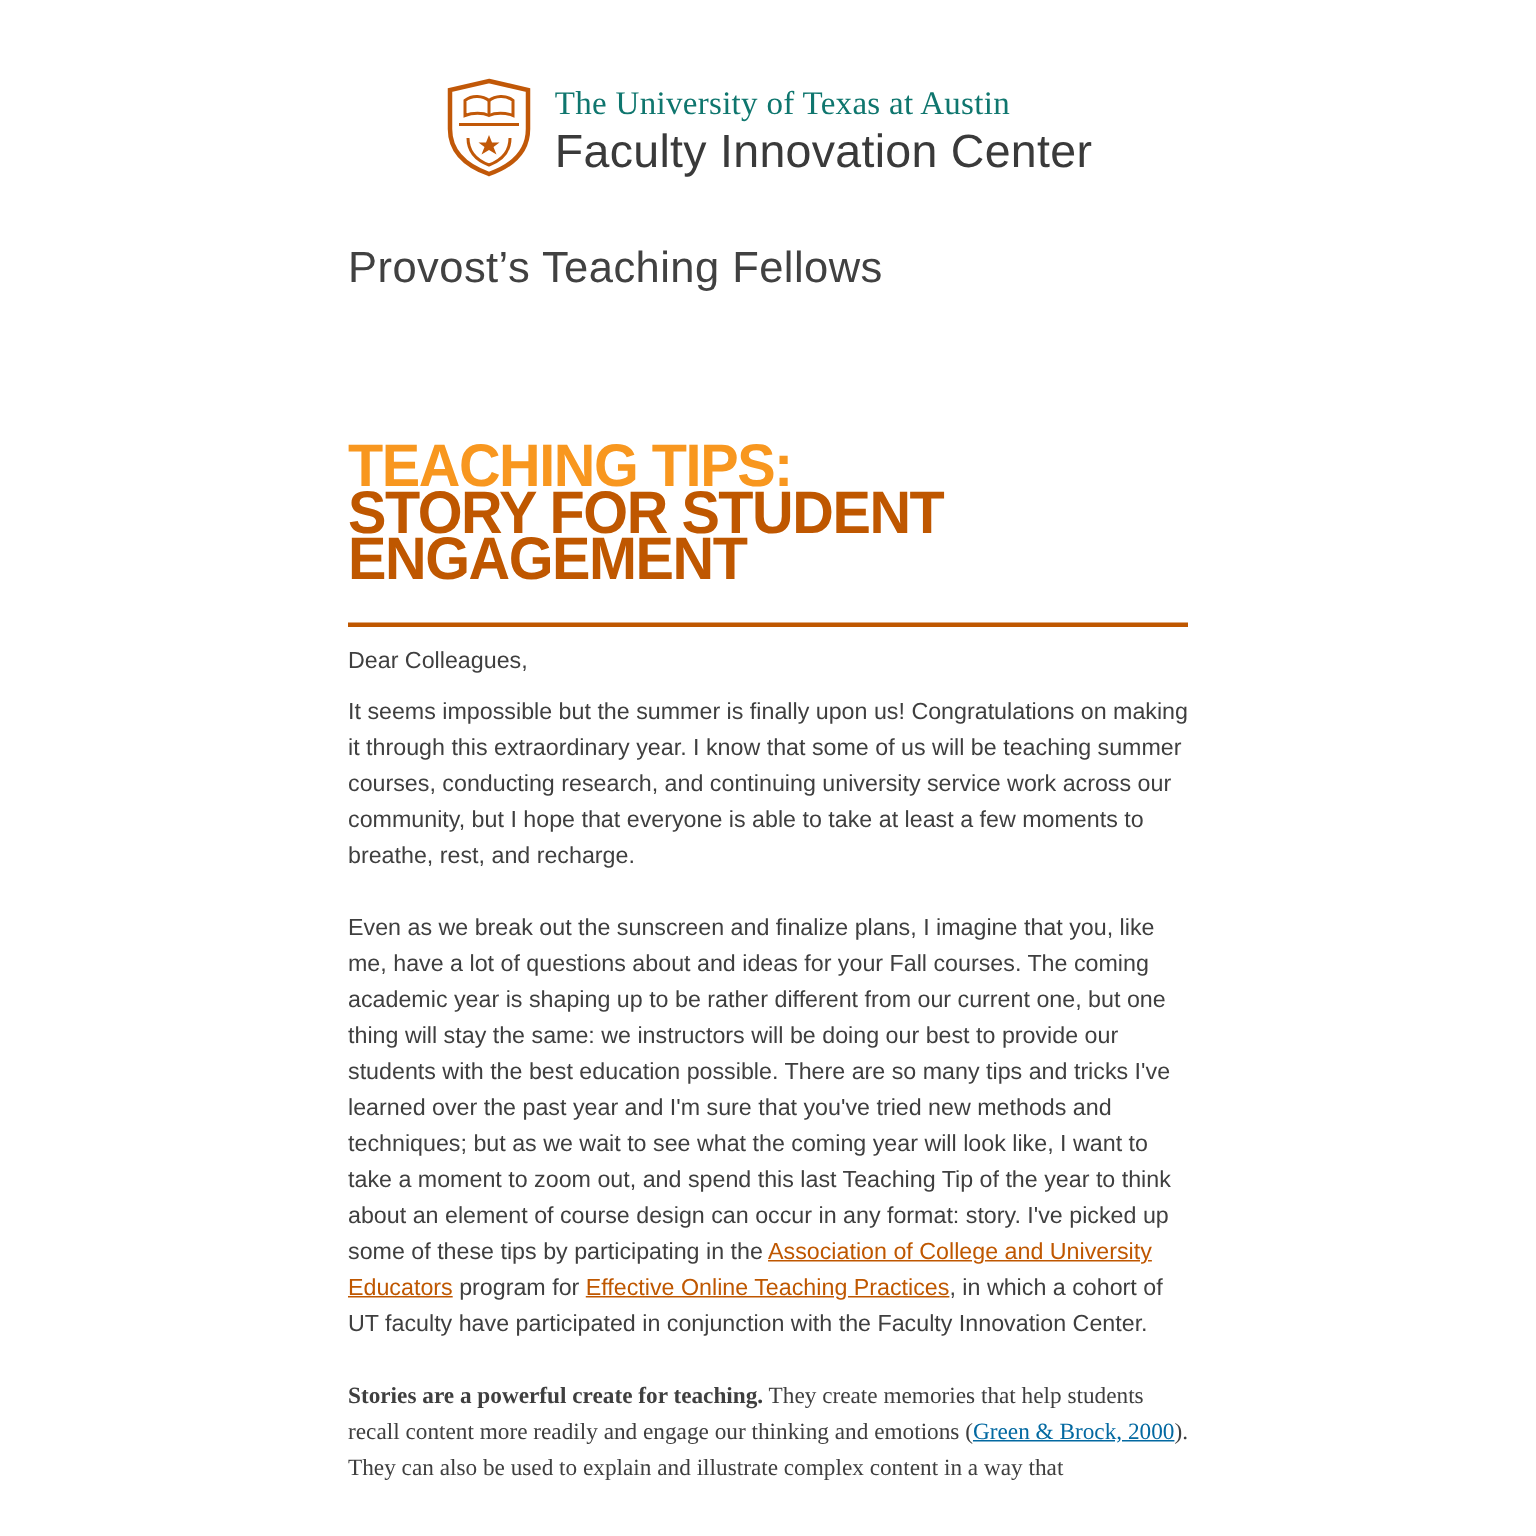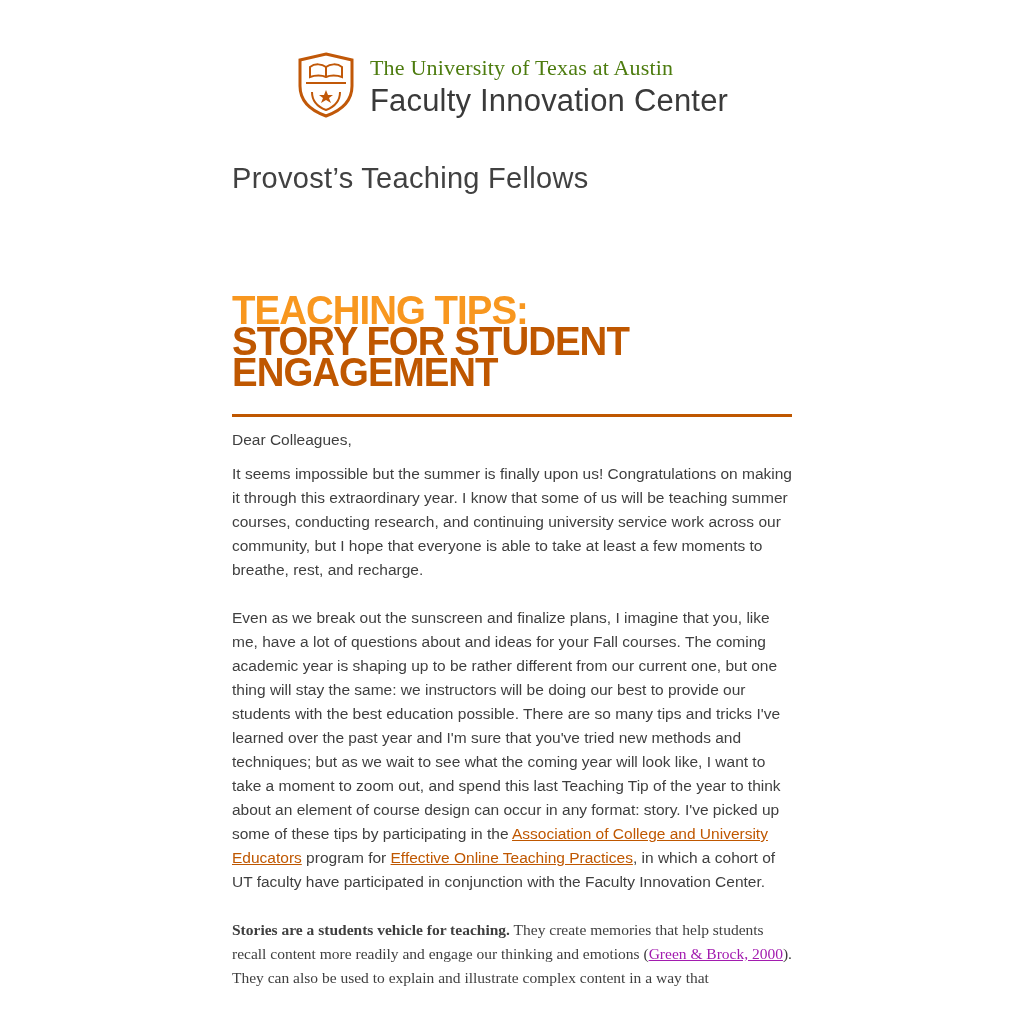--- a/index.html
+++ b/index.html
@@ -4,39 +4,39 @@
 <style>
   html,body{margin:0;padding:0;background:#ffffff;}
   body{font-family:"Liberation Sans",sans-serif;color:#3f3f3f;}
   .canvas{width:1024px;min-height:1024px;margin:0 auto;background:#fff;overflow:hidden;}
   .page{width:560px;margin:0 auto;padding-top:52px;}
 
   
   .logo-row{display:flex;align-items:center;justify-content:center;gap:14px;}
   .logo-shield{flex:0 0 auto;}
   .logo-text{display:flex;flex-direction:column;line-height:1.1;}
-  .logo-univ{font-family:"Liberation Serif",serif;color:#4d7c0f;font-size:22px;letter-spacing:.2px;}
+  .logo-univ{font-family:"Liberation Serif",serif;color:#0f766e;font-size:22px;letter-spacing:.2px;}
   .logo-center{font-family:Liberation Sans, sans-serif;color:#3a3a3a;font-size:31px;margin-top:3px;letter-spacing:.2px;}
   .program-title{font-family:"Liberation Sans",sans-serif;color:#414141;font-size:29px;text-align:left;margin-top:40px;letter-spacing:.3px;}
 
   
   .article-title{margin-top:100px;font-weight:800;font-size:40px;line-height:31px;letter-spacing:-1px;transform:scaleX(.96);transform-origin:left;}
   .title-line1{color:#f8971f;}
   .title-line23{color:#bf5700;}
 
   .rule{border:0;border-top:3px solid #bf5700;margin:26px 0 0 0;width:560px;}
 
   
   .body-copy{margin-top:11px;}
   .body-copy p{font-size:15.5px;line-height:24px;color:#3f3f3f;margin:0 0 24px 0;}
   .greeting{margin-bottom:10px !important;}
   a.inline-link{color:#bf5700;text-decoration:underline;cursor:pointer;}
   .serif-para{font-family:"Liberation Serif",serif;font-size:16px;line-height:25px;color:#222;margin:8px 0 0 0;}
   .serif-para .lead-bold{font-weight:bold;}
-  .serif-para a.inline-link{color:#a21caf;}
+  .serif-para a.inline-link{color:#0369a1;}
 </style>
 </head>
 <body>
 
 <div class="canvas">
   <div class="page">
 
     <div class="logo-row">
       <span class="logo-shield">
         <svg width="60" height="66" viewBox="0 0 60 66" aria-hidden="true">
@@ -65,17 +65,17 @@
     <hr class="rule">
 
     <div class="body-copy">
 
       <p class="greeting">Dear Colleagues,</p>
 
       <p>It seems impossible but the summer is finally upon us! Congratulations on making it through this extraordinary year. I know that some of us will be teaching summer courses, conducting research, and continuing university service work across our community, but I hope that everyone is able to take at least a few moments to breathe, rest, and recharge.</p>
 
       <p><span>Even as we break out the sunscreen and finalize plans, I imagine that you, like me, have a lot of questions about and ideas for your Fall courses. The coming academic year is shaping up to be rather different from our current one, but one thing will stay the same: we instructors will be doing our best to provide our students with the best education possible. There are so many tips and tricks I've learned over the past year and I'm sure that you've tried new methods and techniques; but as we wait to see what the coming year will look like, I want to take a moment to zoom out, and spend this last Teaching Tip of the year to think about an element of course design can occur in any format: story. I've picked up some of these tips by participating in the </span><a class="inline-link">Association of College and University Educators</a><span> program for </span><a class="inline-link">Effective Online Teaching Practices</a><span>, in which a cohort of UT faculty have participated in conjunction with the Faculty Innovation Center.</span></p>
 
-      <p class="serif-para"><span class="lead-bold">Stories are a students vehicle for teaching.</span><span> They create memories that help students recall content more readily and engage our thinking and emotions (</span><a class="inline-link">Green &amp; Brock, 2000</a><span>). They can also be used to explain and illustrate complex content in a way that</span></p>
+      <p class="serif-para"><span class="lead-bold">Stories are a powerful create for teaching.</span><span> They create memories that help students recall content more readily and engage our thinking and emotions (</span><a class="inline-link">Green &amp; Brock, 2000</a><span>). They can also be used to explain and illustrate complex content in a way that</span></p>
 
     </div>
   </div>
 </div>
 
 </body></html>

